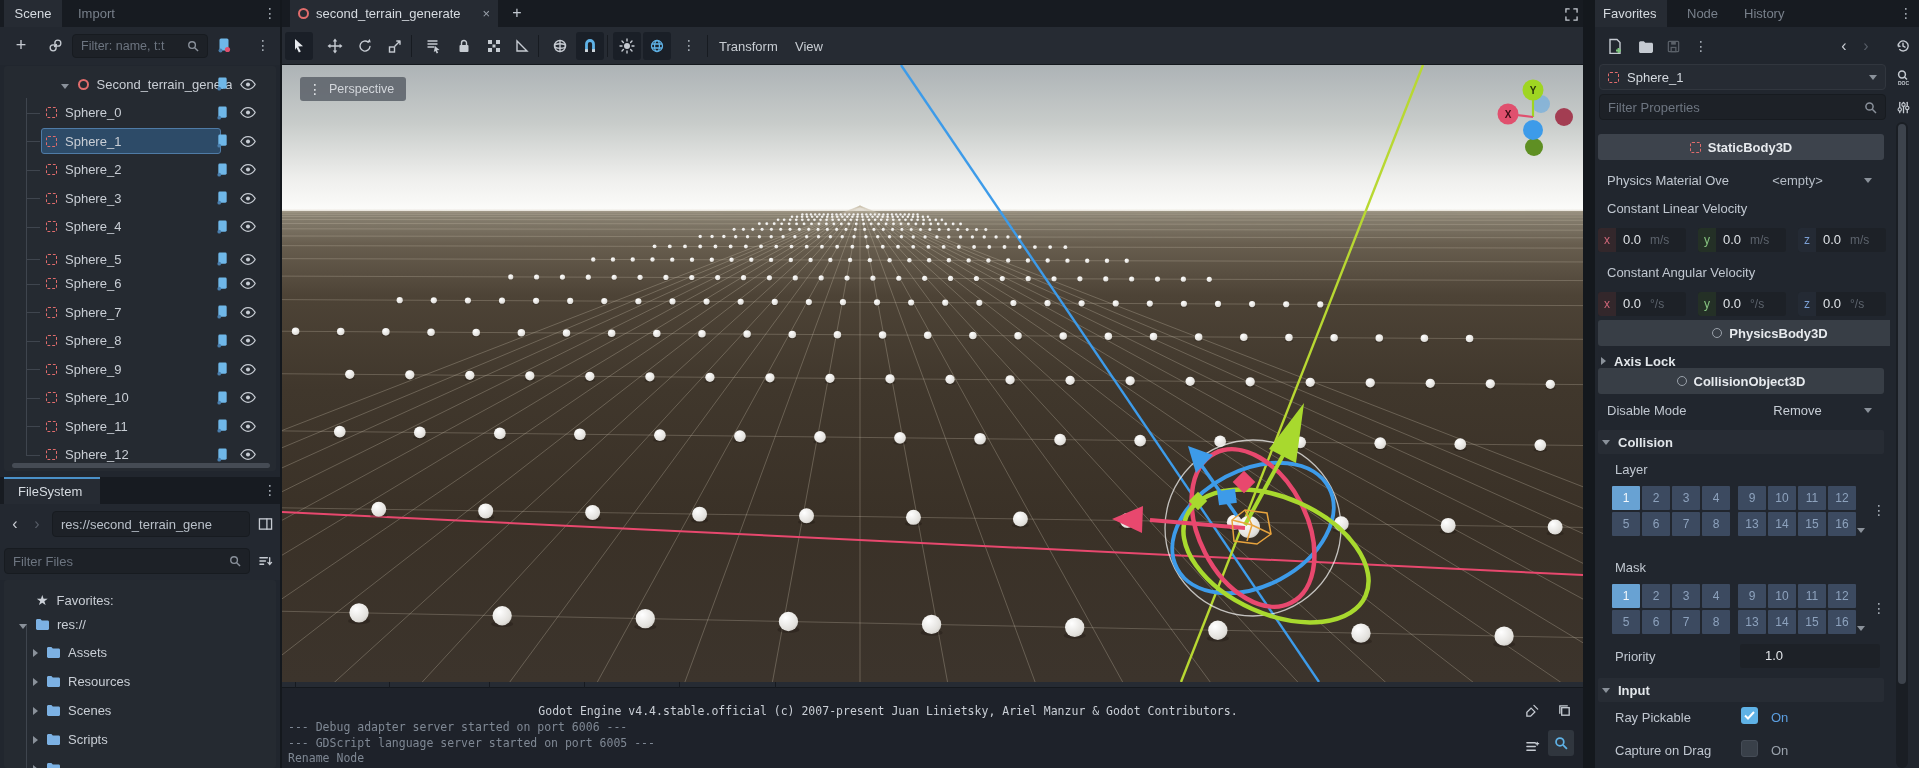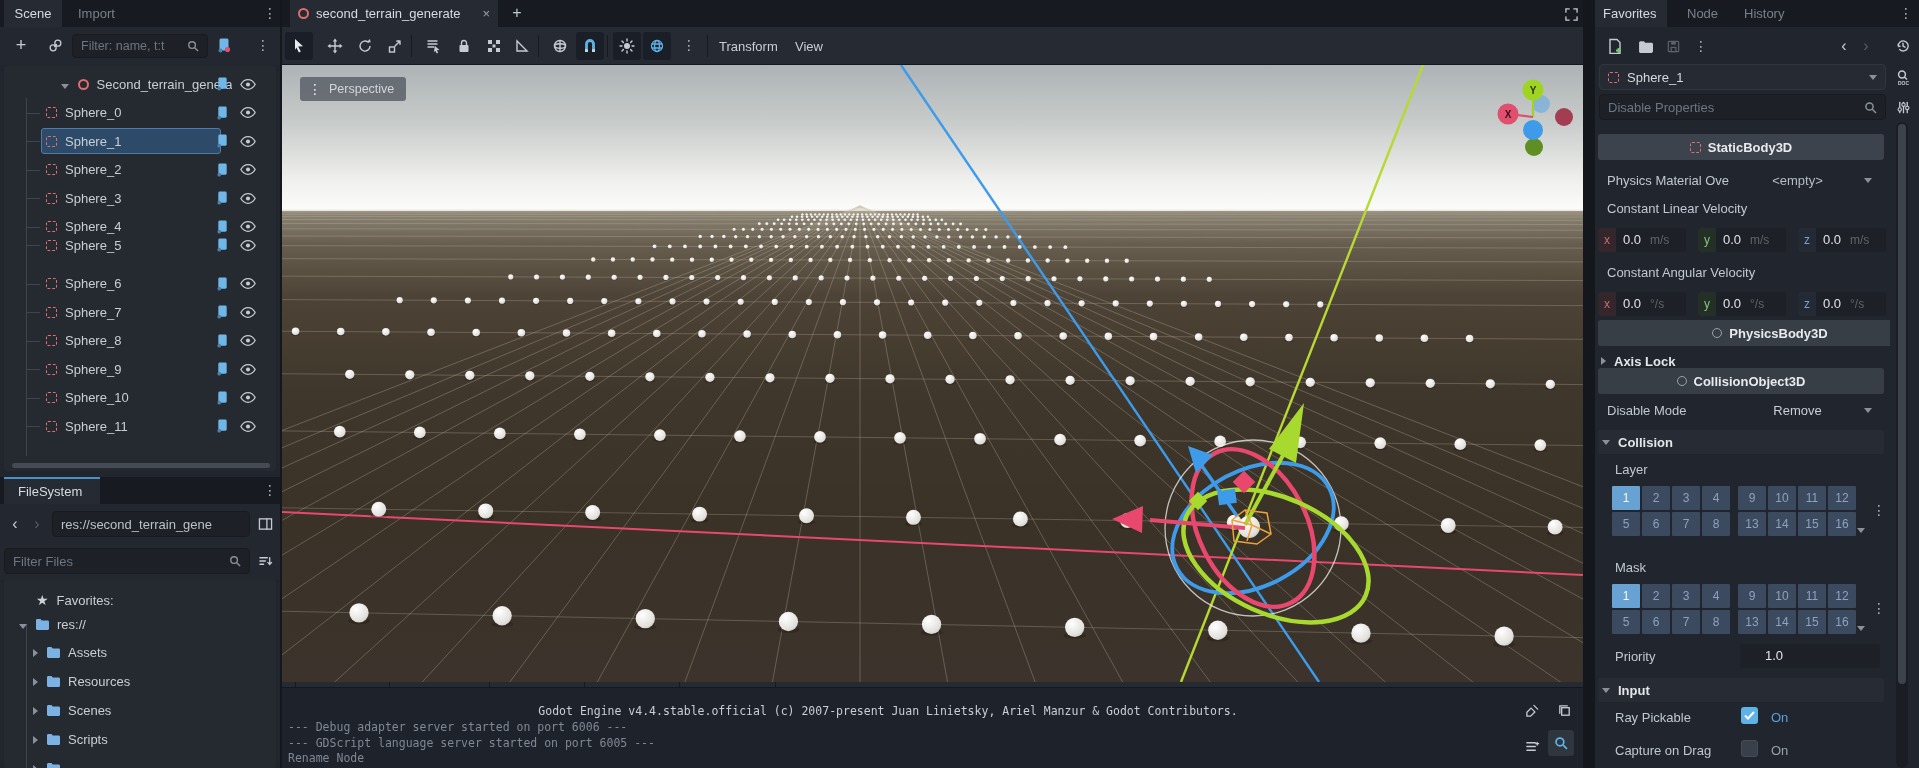--- a/index.html
+++ b/index.html
@@ -172,21 +172,21 @@
               <circle cx="3.5" cy="12.5" r="2" fill="#4a7fae"></circle>
             </svg>
           </span>
           <span style="position:absolute;left:236px">
             <svg width="16" height="11" viewBox="0 0 15 10">
               <path d="M.8 5C2.6 1.9 4.9.5 7.5.5s4.9 1.4 6.7 4.5c-1.8 3.1-4.1 4.5-6.7 4.5S2.6 8.1.8 5Z" fill="none" stroke="#c6cbd2" stroke-width="1.2"></path>
               <circle cx="7.5" cy="5" r="1.9" fill="#c6cbd2"></circle>
             </svg>
           </span>
         </div>
-        <div class="trow" style="position: absolute; left: 0px; top: 165px; width: 272px;">
+        <div class="trow" style="position: absolute; left: 0px; top: 179px; width: 272px;">
           <span class="stub"></span>
           <span class="node-box-icon" style="margin-left:42px;position:relative"></span>
           <span class="rowlabel">Sphere_5</span>
           <span style="position:absolute;left:212px">
             <svg width="13" height="14" viewBox="0 0 14 15">
               <rect x="2.5" y="0.5" width="9" height="12" rx="1.5" fill="#6fb7e8"></rect>
               <circle cx="3.5" cy="12.5" r="2" fill="#4a7fae"></circle>
             </svg>
           </span>
           <span style="position:absolute;left:236px">
@@ -278,20 +278,37 @@
             <svg width="16" height="11" viewBox="0 0 15 10">
               <path d="M.8 5C2.6 1.9 4.9.5 7.5.5s4.9 1.4 6.7 4.5c-1.8 3.1-4.1 4.5-6.7 4.5S2.6 8.1.8 5Z" fill="none" stroke="#c6cbd2" stroke-width="1.2"></path>
               <circle cx="7.5" cy="5" r="1.9" fill="#c6cbd2"></circle>
             </svg>
           </span>
         </div>
         <div class="trow" style="position: absolute; left: 0px; top: 346px; width: 272px;">
           <span class="stub"></span>
           <span class="node-box-icon" style="margin-left:42px;position:relative"></span>
           <span class="rowlabel">Sphere_11</span>
+          <span style="position:absolute;left:212px">
+            <svg width="13" height="14" viewBox="0 0 14 15">
+              <rect x="2.5" y="0.5" width="9" height="12" rx="1.5" fill="#6fb7e8"></rect>
+              <circle cx="3.5" cy="12.5" r="2" fill="#4a7fae"></circle>
+            </svg>
+          </span>
+          <span style="position:absolute;left:236px">
+            <svg width="16" height="11" viewBox="0 0 15 10">
+              <path d="M.8 5C2.6 1.9 4.9.5 7.5.5s4.9 1.4 6.7 4.5c-1.8 3.1-4.1 4.5-6.7 4.5S2.6 8.1.8 5Z" fill="none" stroke="#c6cbd2" stroke-width="1.2"></path>
+              <circle cx="7.5" cy="5" r="1.9" fill="#c6cbd2"></circle>
+            </svg>
+          </span>
+        </div>
+        <div class="trow" style="position: absolute; left: 0px; top: 374.5px; width: 272px;">
+          <span class="stub"></span>
+          <span class="node-box-icon" style="margin-left:42px;position:relative"></span>
+          <span class="rowlabel">Sphere_12</span>
           <span style="position:absolute;left:212px">
             <svg width="13" height="14" viewBox="0 0 14 15">
               <rect x="2.5" y="0.5" width="9" height="12" rx="1.5" fill="#6fb7e8"></rect>
               <circle cx="3.5" cy="12.5" r="2" fill="#4a7fae"></circle>
             </svg>
           </span>
           <span style="position:absolute;left:236px">
             <svg width="16" height="11" viewBox="0 0 15 10">
               <path d="M.8 5C2.6 1.9 4.9.5 7.5.5s4.9 1.4 6.7 4.5c-1.8 3.1-4.1 4.5-6.7 4.5S2.6 8.1.8 5Z" fill="none" stroke="#c6cbd2" stroke-width="1.2"></path>
               <circle cx="7.5" cy="5" r="1.9" fill="#c6cbd2"></circle>
@@ -1243,21 +1260,21 @@
     </div>
     <div class="p icbtn" style="left:296px;top:64px;width:24px;height:26px">
       <svg width="17" height="17" viewBox="0 0 17 17">
           <circle cx="7" cy="5.5" r="3.4" fill="none" stroke="#c6cbd2" stroke-width="1.5"></circle>
           <line x1="9.4" y1="8" x2="12" y2="10.5" stroke="#c6cbd2" stroke-width="1.5"></line>
           <text x="8.5" y="15.5" font-size="5" font-weight="bold" fill="#c6cbd2" text-anchor="middle">DOC</text>
         </svg>
     </div>
 
     <div class="p input" style="left:4px;top:94px;width:287px;height:26px">
-      <span class="ph" style="flex:1">Disable Properties</span>
+      <span class="ph" style="flex:1">Filter Properties</span>
       <span>
           <svg width="13" height="13" viewBox="0 0 13 13">
             <circle cx="5.5" cy="5.5" r="3.6" fill="none" stroke="#8a919b" stroke-width="1.5"></circle>
             <line x1="8.3" y1="8.3" x2="12" y2="12" stroke="#8a919b" stroke-width="1.5"></line>
           </svg>
         </span>
     </div>
     <div class="p icbtn" style="left:296px;top:94px;width:24px;height:26px">
       <svg width="15" height="15" viewBox="0 0 16 16">
           <g class="st">

